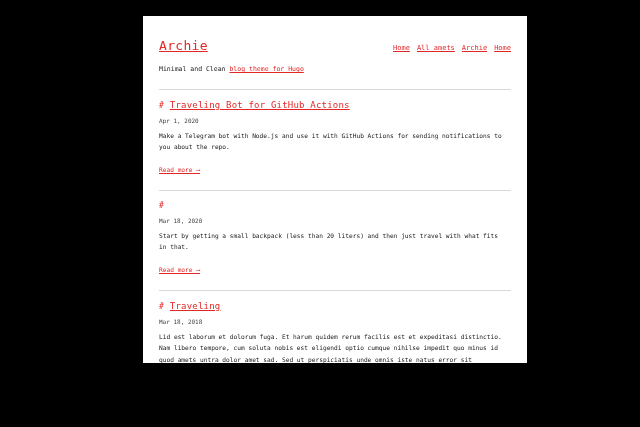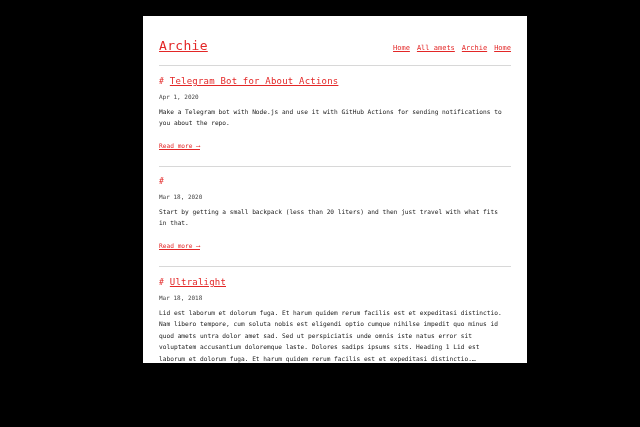--- a/index.html
+++ b/index.html
@@ -118,47 +118,50 @@
     <div class="site-header">
       <a class="site-title" href="#">Archie</a>
       <nav class="nav">
         <a href="#">Home</a>
         <a href="#">All amets</a>
         <a href="#">Archie</a>
         <a href="#">Home</a>
       </nav>
     </div>
 
+    <div class="tagline">
+      <span>Minimal and Clean </span><a href="#">blog theme for Hugo</a>
+    </div>
 
     <div class="post">
       <hr class="divider">
       <div class="post-title-row">
         <span class="hash">#</span>
-        <a class="post-title" href="#">Telegram Bot for About Actions</a>
+        <a class="post-title" href="#">Traveling Bot for GitHub Actions</a>
       </div>
       <div class="post-date">Apr 1, 2020</div>
       <p class="post-summary">Make a Telegram bot with Node.js and use it with GitHub Actions for sending notifications to you about the repo.</p>
       <a class="read-more" href="#">Read more  ⟶</a>
     </div>
 
     <div class="post">
       <hr class="divider">
       <div class="post-title-row">
         <span class="hash">#</span>
       </div>
       <div class="post-date">Mar 18, 2020</div>
       <p class="post-summary">Start by getting a small backpack (less than 20 liters) and then just travel with what fits in that.</p>
       <a class="read-more" href="#">Read more  ⟶</a>
     </div>
 
     <div class="post">
       <hr class="divider">
       <div class="post-title-row">
         <span class="hash">#</span>
-        <a class="post-title" href="#">Ultralight</a>
+        <a class="post-title" href="#">Traveling</a>
       </div>
       <div class="post-date">Mar 18, 2018</div>
       <p class="post-summary">Lid est laborum et dolorum fuga. Et harum quidem rerum facilis est et expeditasi distinctio. Nam libero tempore, cum soluta nobis est eligendi optio cumque nihilse impedit quo minus id quod amets untra dolor amet sad. Sed ut perspiciatis unde omnis iste natus error sit voluptatem accusantium doloremque laste. Dolores sadips ipsums sits. Heading 1 Lid est laborum et dolorum fuga. Et harum quidem rerum facilis est et expeditasi distinctio.…</p>
       <a class="read-more" href="#">Read more  ⟶</a>
     </div>
 
   </div>
 </div>
 
 </body></html>

